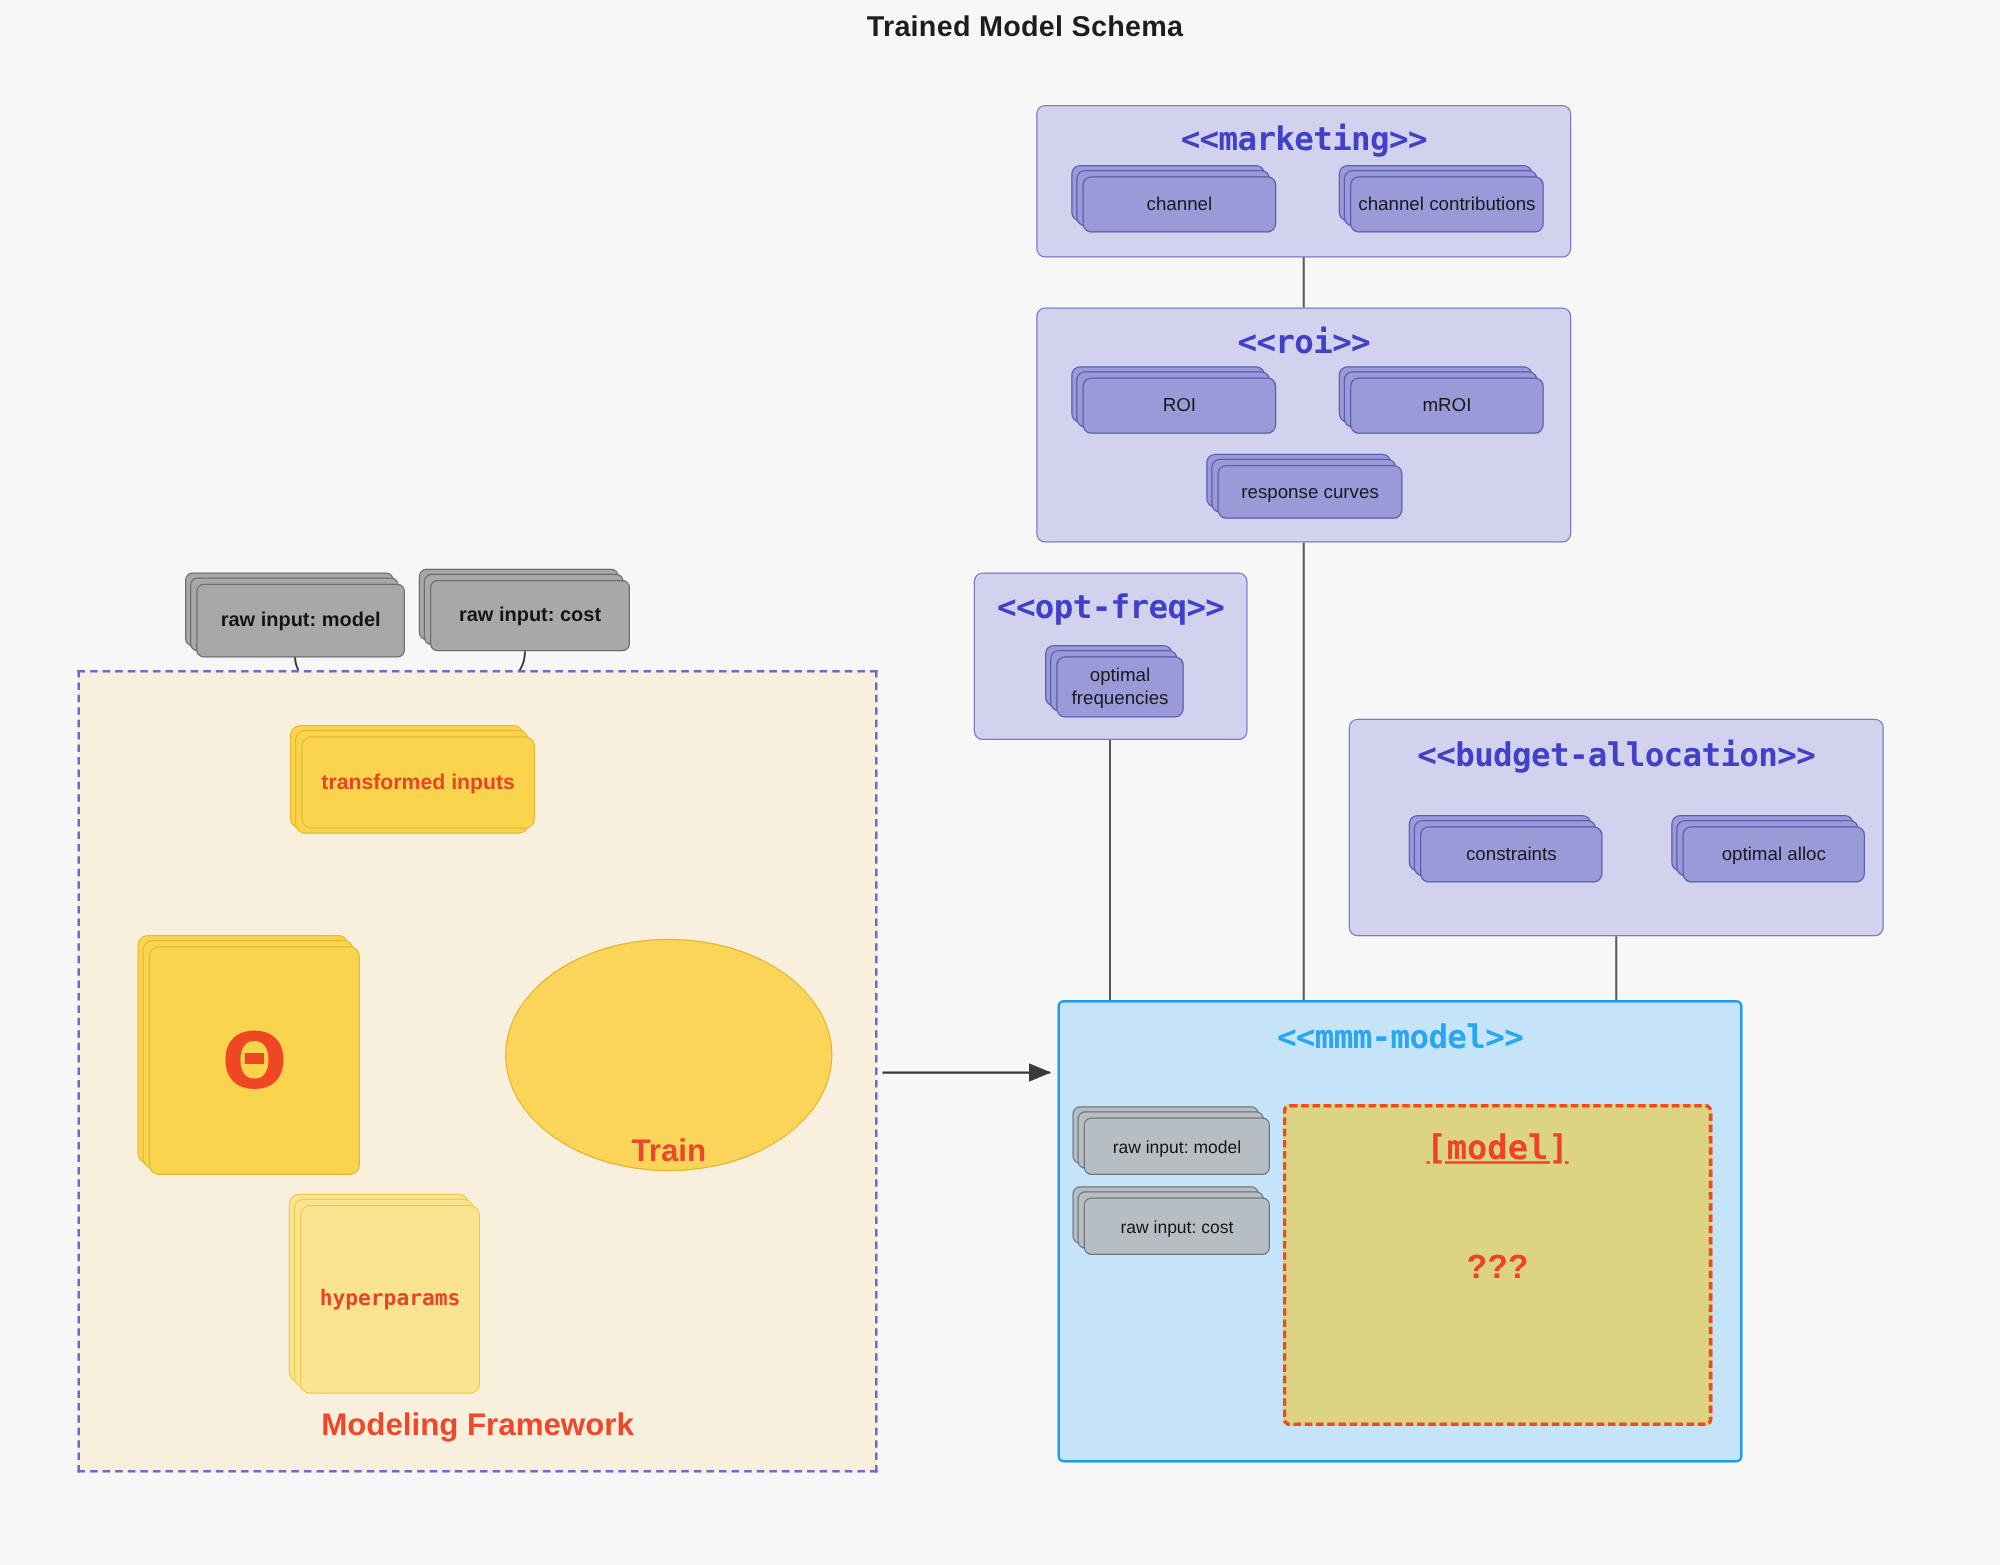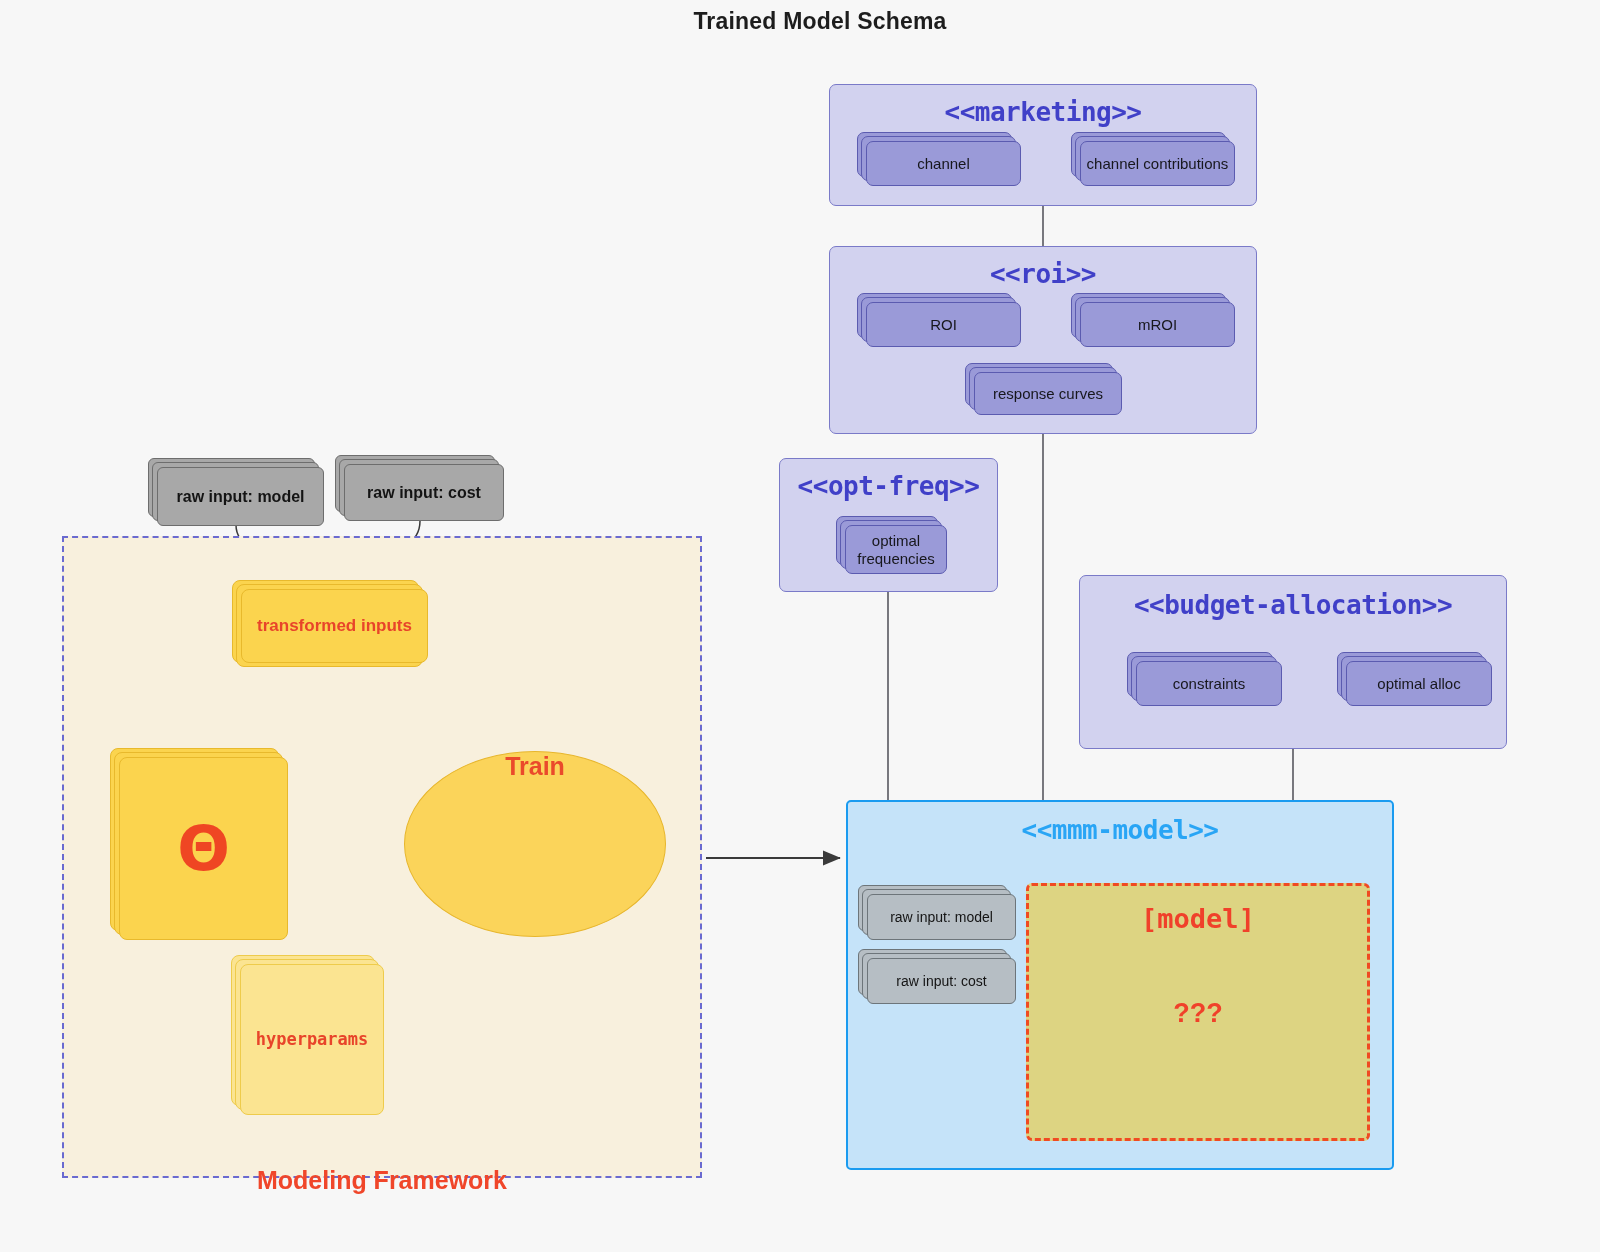--- a/index.html
+++ b/index.html
@@ -148,21 +148,21 @@
     font-weight: bold;
   }
 
   
   .ellipse {
     position: absolute;
     background: #fbd45a;
     border: 1.8px solid #e7b62d;
     border-radius: 50%;
     display: flex;
-    align-items: flex-start;
+    align-items: flex-end;
     justify-content: center;
     color: #ea4a2b;
     font-size: 25px;
     font-weight: bold;
     box-sizing: border-box;
   }
 
   
   .theta-glyph {
     color: #ef4623;
@@ -186,20 +186,21 @@
     box-sizing: border-box;
   }
   .model-box .line1 {
     position: absolute;
     width: 100%;
     text-align: center;
     font-family: "DejaVu Sans Mono", monospace;
     color: #f0412a;
     font-size: 27px;
     font-weight: bold;
+    text-decoration: underline;
   }
   .model-box .line2 {
     position: absolute;
     width: 100%;
     text-align: center;
     color: #f0412a;
     font-size: 27px;
     font-weight: bold;
   }
 </style>
@@ -340,21 +341,21 @@
     <div class="card front" style="width:149px;height:46px;">
       <span>raw input: cost</span>
     </div>
   </div>
   <div class="model-box" style="left:1026px; top:883px; width:344px; height:258px;">
     <div class="line1" style="top:17px;">[model]</div>
     <div class="line2" style="top:112px;">???</div>
   </div>
 
   <div class="framework" style="left:62px; top:536px; width:640px; height:642px;">
-    <div class="framework-label" style="top:588px;margin-top:40px;">Modeling Framework</div>
+    <div class="framework-label" style="top:588px;">Modeling Framework</div>
   </div>
 
   <div class="node grey" style="left:148px; top:458px; width:176px; height:68px;">
     <div class="card back2" style="width:167px;height:59px;"></div>
     <div class="card back1" style="width:167px;height:59px;"></div>
     <div class="card front" style="width:167px;height:59px;">
       <span>raw input: model</span>
     </div>
   </div>
   <div class="node grey" style="left:335px; top:455px; width:169px; height:66px;">

